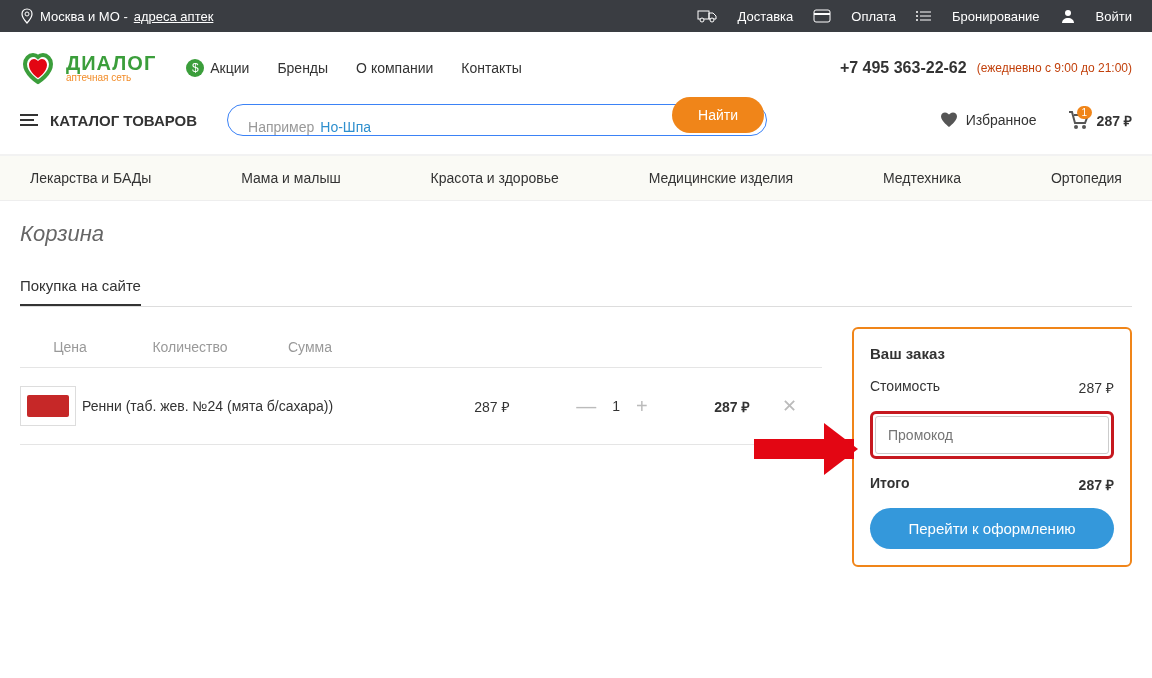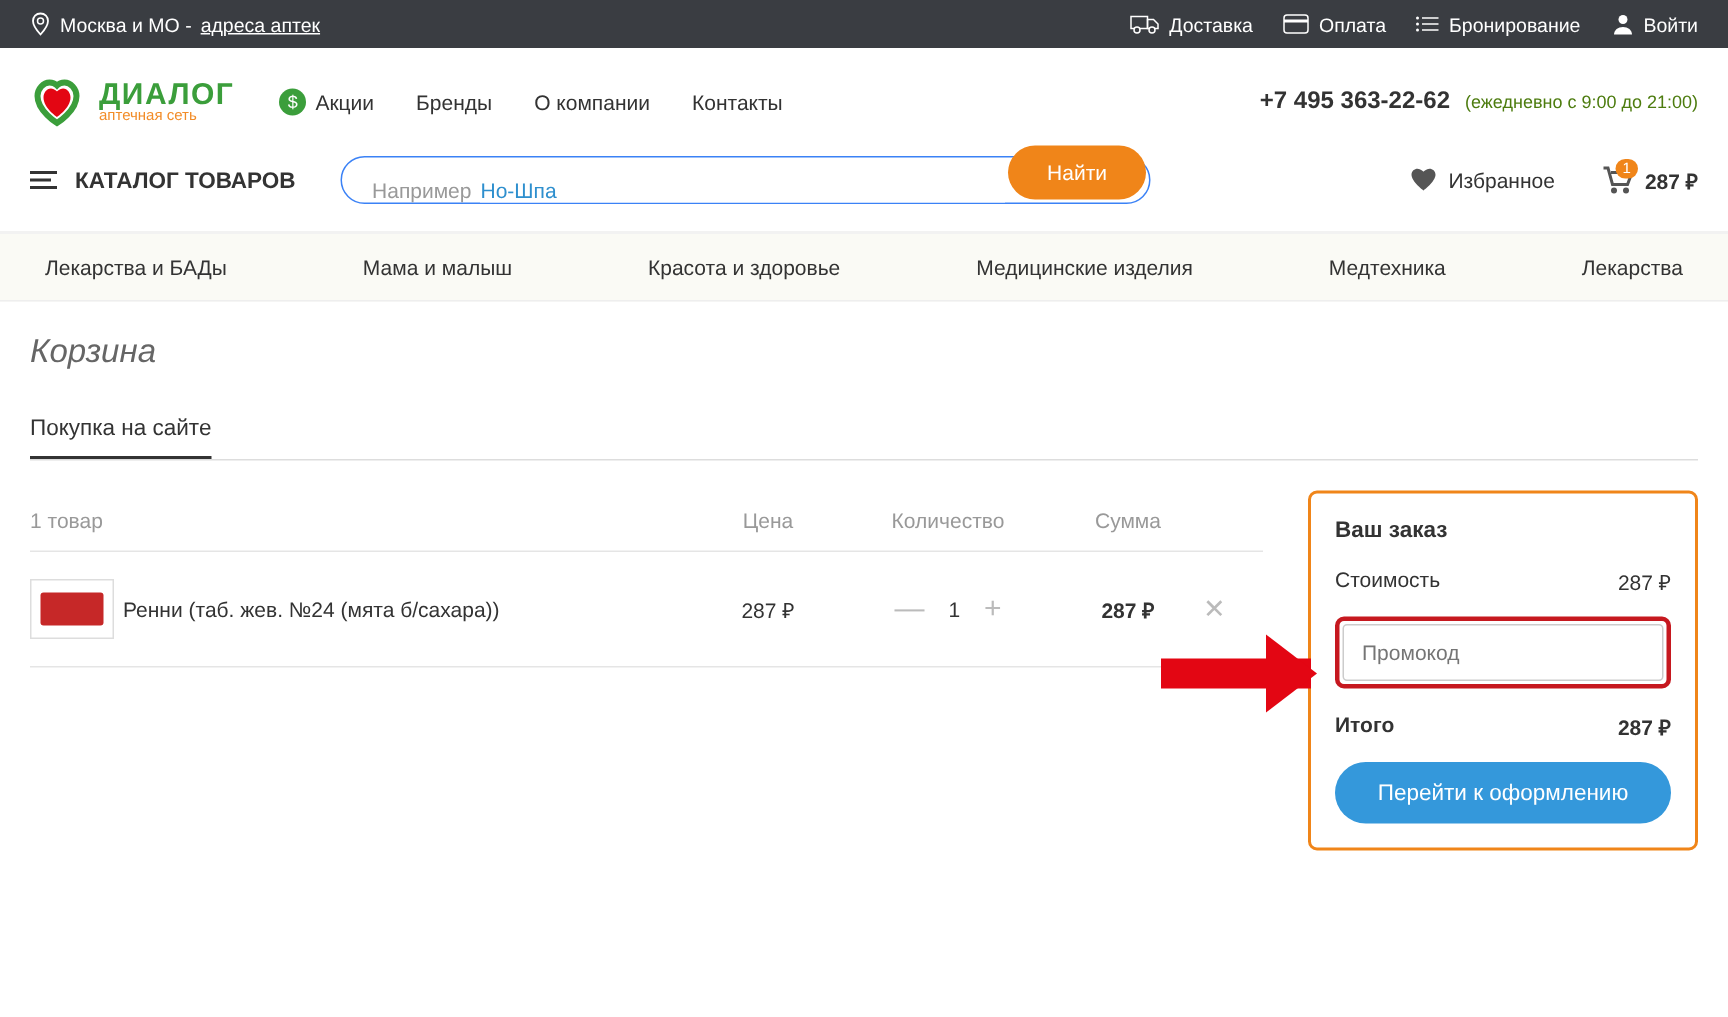--- a/index.html
+++ b/index.html
@@ -3,35 +3,35 @@
   <meta charset="utf-8">
   <style>
     * { margin: 0; padding: 0; box-sizing: border-box; }
     body { font-family: Arial, sans-serif; color: #333; font-size: 14px; }
     .ruble::after { content: " ₽"; }
     
     .top-bar { background: #3a3d42; color: #fff; padding: 8px 20px; display: flex; justify-content: space-between; align-items: center; font-size: 13px; }
     .top-left { display: flex; align-items: center; gap: 6px; }
     .top-left .addr { text-decoration: underline; }
     .top-right { display: flex; align-items: center; gap: 20px; }
-    .top-item { display: flex; align-items: center; gap: 6px; cursor: pointer; }
+    .top-item { display: flex; align-items: center; gap: 20px; cursor: pointer; }
     
     .header { display: flex; align-items: center; padding: 18px 20px; gap: 30px; }
     .logo-block { display: flex; align-items: center; gap: 10px; }
     .logo-heart { width: 36px; height: 36px; }
     .logo-text { display: flex; flex-direction: column; line-height: 1; }
     .logo-title { color: #3b9e3b; font-weight: bold; font-size: 20px; letter-spacing: 1px; }
     .logo-sub { color: #f28c28; font-size: 10px; }
     .header-nav { display: flex; gap: 28px; align-items: center; }
     .header-nav a { color: #333; text-decoration: none; cursor: pointer; }
     .header-nav a.promo { display: flex; align-items: center; gap: 6px; }
     .dollar-badge { width: 18px; height: 18px; background: #3b9e3b; border-radius: 50%; color: #fff; font-size: 12px; display: flex; align-items: center; justify-content: center; }
     .header-phone { margin-left: auto; display: flex; align-items: center; gap: 10px; }
     .phone-num { font-weight: bold; font-size: 16px; }
-    .phone-hours { color: #4d7c0f; font-size: 12px; }
+    .phone-hours { color: #c2410c; font-size: 12px; }
     
     .search-bar { display: flex; align-items: center; padding: 0 20px 18px 20px; gap: 30px; }
     .catalog-btn { display: flex; align-items: center; gap: 12px; font-weight: bold; color: #333; cursor: pointer; font-size: 15px; }
     .burger { display: flex; flex-direction: column; gap: 3px; }
     .burger span { height: 2px; background: #333; display: block; }
     .burger span:nth-child(1) { width: 18px; }
     .burger span:nth-child(2) { width: 14px; }
     .burger span:nth-child(3) { width: 18px; }
     .search-wrap { flex: 1; display: flex; align-items: flex-end; border: 1px solid #3b82f6; border-radius: 24px; padding-left: 20px; height: 32px; max-width: 540px; }
     .search-prefix { color: #999; margin-right: 6px; }
@@ -62,21 +62,21 @@
     
     .cart-row { display: flex; align-items: center; padding: 18px 0; border-bottom: 1px solid #e5e5e5; }
     .prod-cell { flex: 1; display: flex; align-items: center; gap: 6px; }
     .prod-img { width: 56px; height: 40px; border: 1px solid #ddd; display:flex; align-items:center; justify-content:center; }
     .prod-img-inner { width: 42px; height: 22px; background: #c62828; border-radius: 2px; }
     .qty-ctrl { display: flex; align-items: center; justify-content: center; gap: 16px; color: #999; }
     .qty-btn { font-size: 20px; color: #bbb; cursor: pointer; user-select: none; }
     .qty-val { color: #333; }
     .del-btn { font-size: 18px; color: #bbb; cursor: pointer; }
     
-    .order-box { width: 260px; border: 2px solid #f08519; border-radius: 6px; padding: 16px; position: relative; }
+    .order-box { width: 280px; border: 2px solid #f08519; border-radius: 6px; padding: 16px; position: relative; }
     .order-title { font-weight: bold; margin-bottom: 16px; font-size: 15px; }
     .order-row { display: flex; justify-content: space-between; margin-bottom: 14px; font-size: 14px; }
     .promo-wrap { border: 3px solid #c6181f; border-radius: 6px; padding: 2px; margin: 8px 0 16px 0; text-decoration: underline; }
     .promo-input { width: 100%; border: 1px solid #ccc; border-radius: 3px; padding: 10px 12px; font-size: 14px; outline: none; }
     .checkout-btn { background: #3498db; color: #fff; border: none; border-radius: 24px; padding: 12px; width: 100%; font-size: 15px; cursor: pointer; }
     .order-total { font-weight: bold; gap: 16px; }
     
     .arrow { position: absolute; left: -140px; top: 100px; width: 140px; height: 40px; }
     .arrow-body { position: absolute; right: 0; top: 10px; width: 100px; height: 20px; background: #e30613; }
     .arrow-head { position: absolute; right: -4px; top: -6px; width: 0; height: 0; border-top: 26px solid transparent; border-bottom: 26px solid transparent; border-left: 34px solid #e30613; }
@@ -191,33 +191,32 @@
 </div>
 
 <div class="sep"></div>
 
 <div class="cat-nav">
   <span>Лекарства и БАДы</span>
   <span>Мама и малыш</span>
   <span>Красота и здоровье</span>
   <span>Медицинские изделия</span>
   <span>Медтехника</span>
-  <span>Лекарства</span>
+  <span>Ортопедия</span>
 </div>
 
 <div class="container">
   <h1 class="page-title">Корзина</h1>
   <div class="tabs">
     <div class="tab">Покупка на сайте</div>
   </div>
 
   <div class="cart-layout">
     <div class="cart-left">
       <div class="cart-head">
-        <div class="col-prod">1 товар</div>
         <div class="col-price">Цена</div>
         <div class="col-qty">Количество</div>
         <div class="col-sum">Сумма</div>
         <div class="col-del"></div>
       </div>
       <div class="cart-row">
         <div class="prod-cell">
           <div class="prod-img">
               <div class="prod-img-inner"></div>
             </div>

